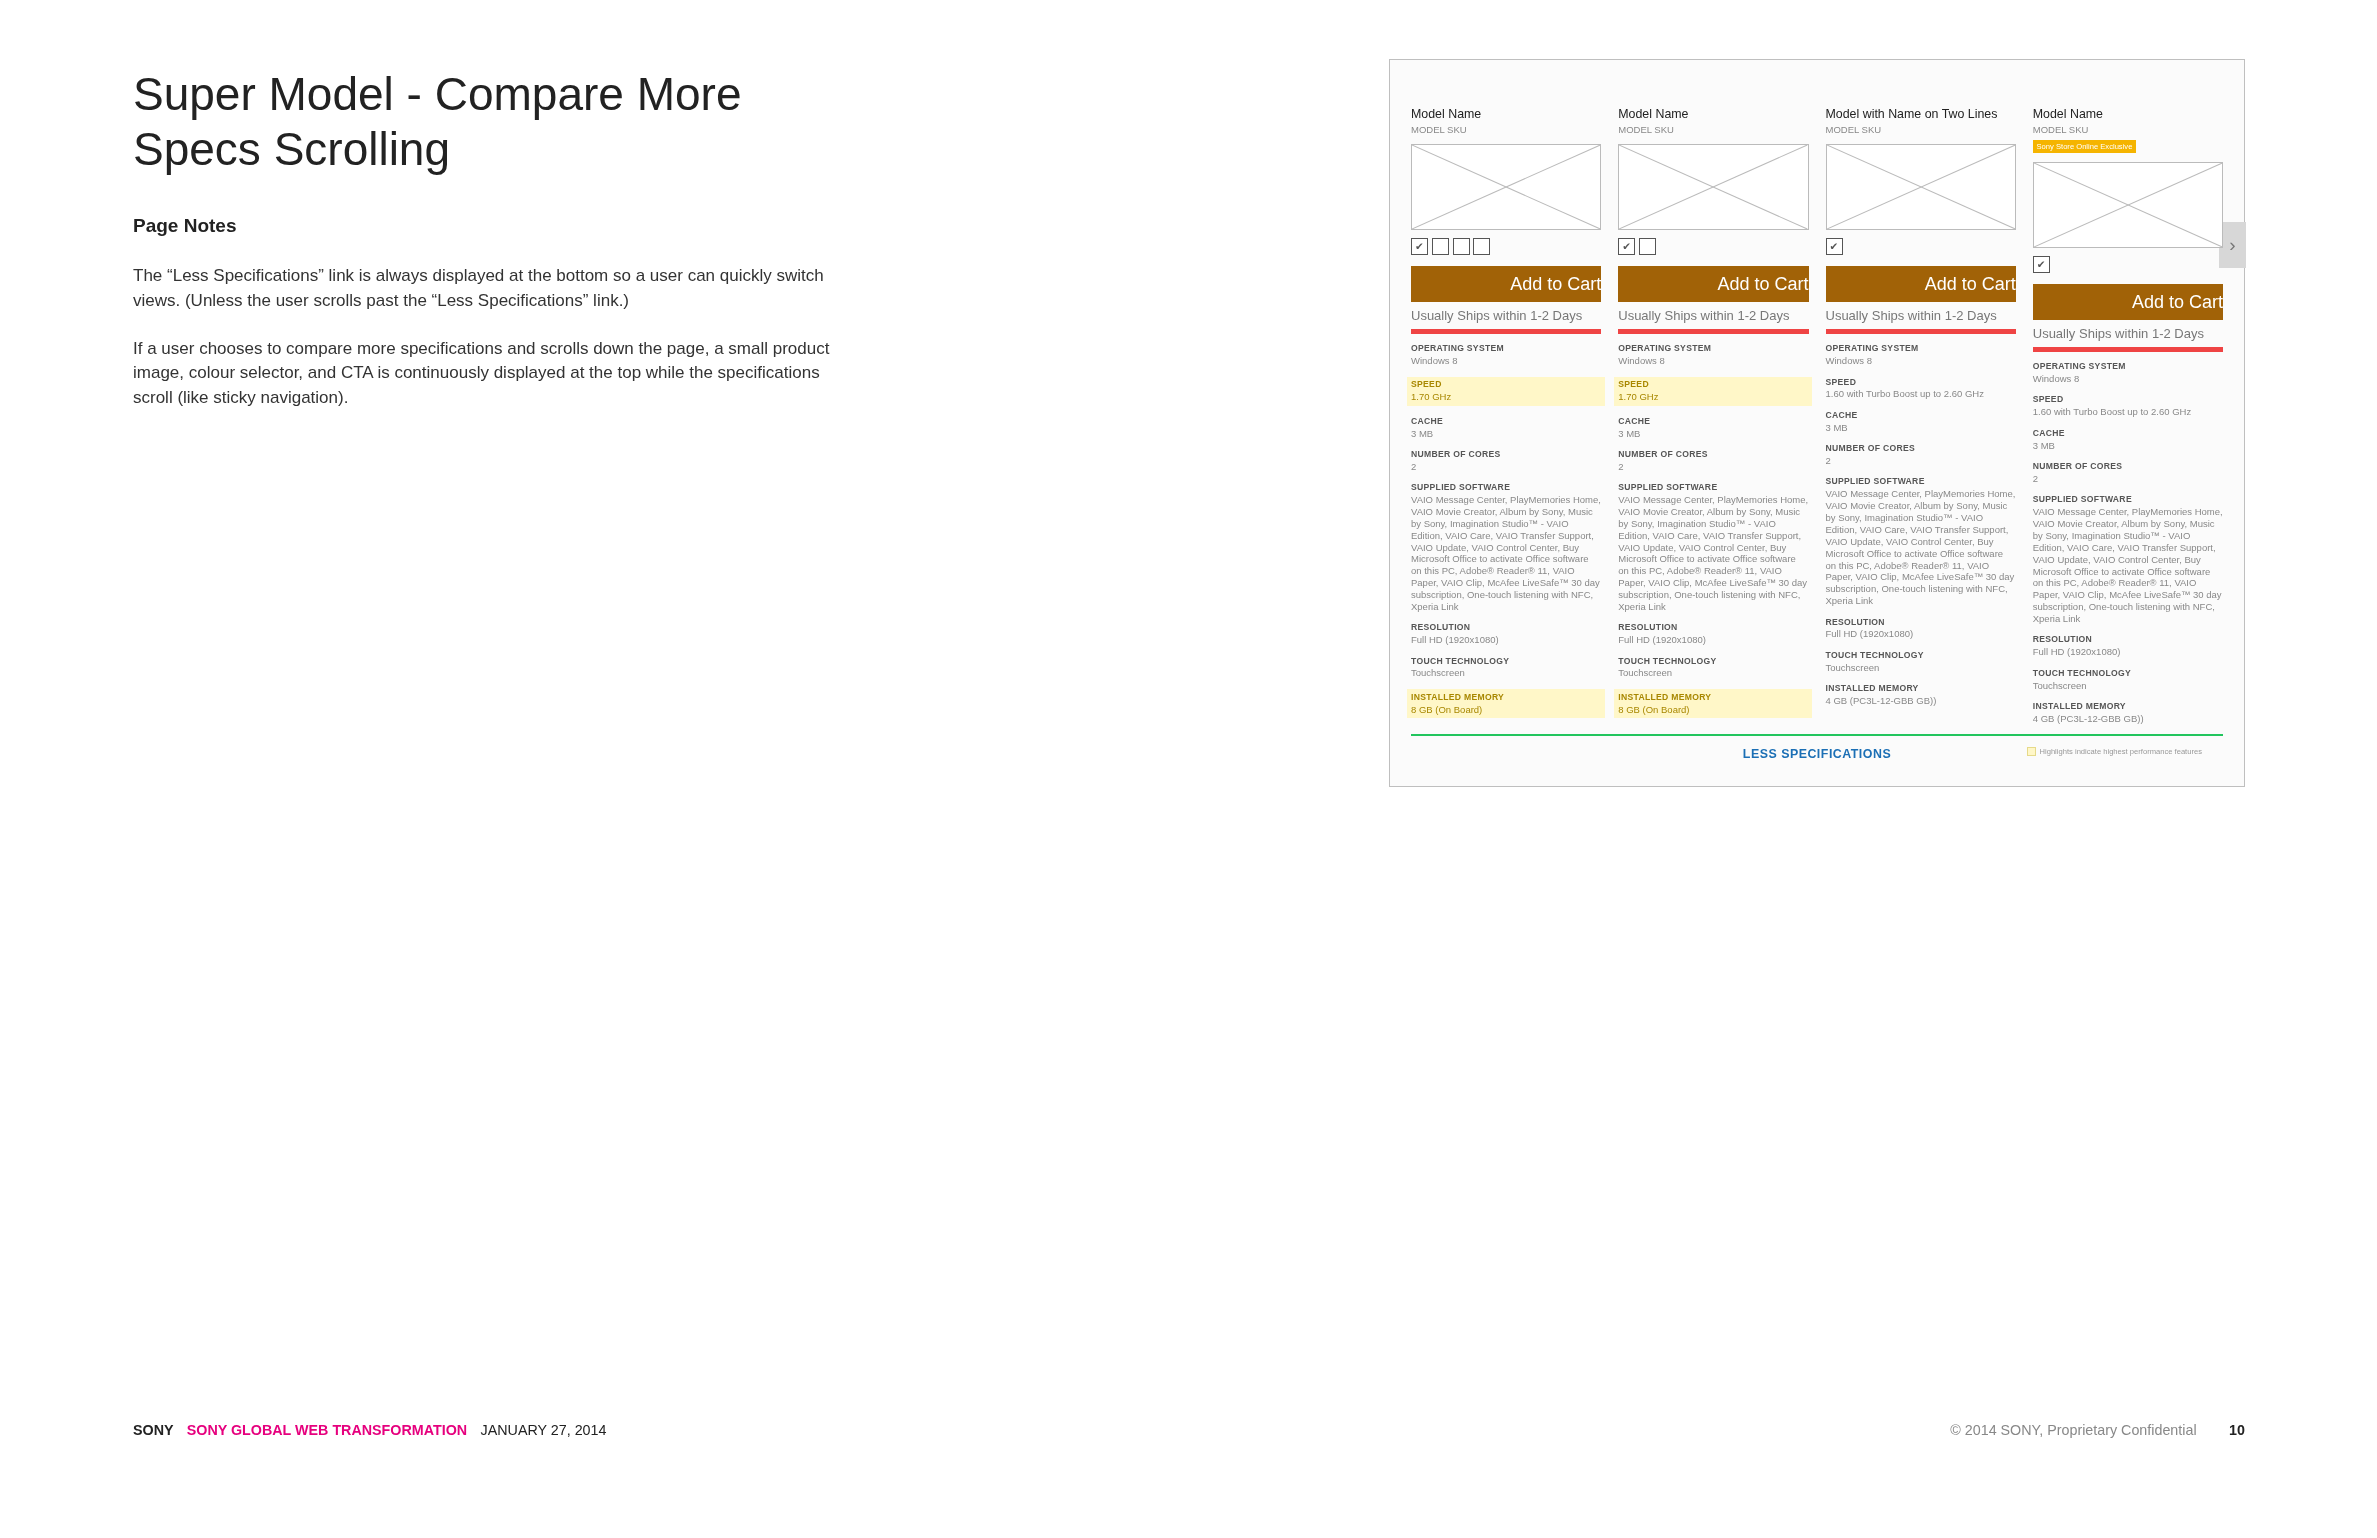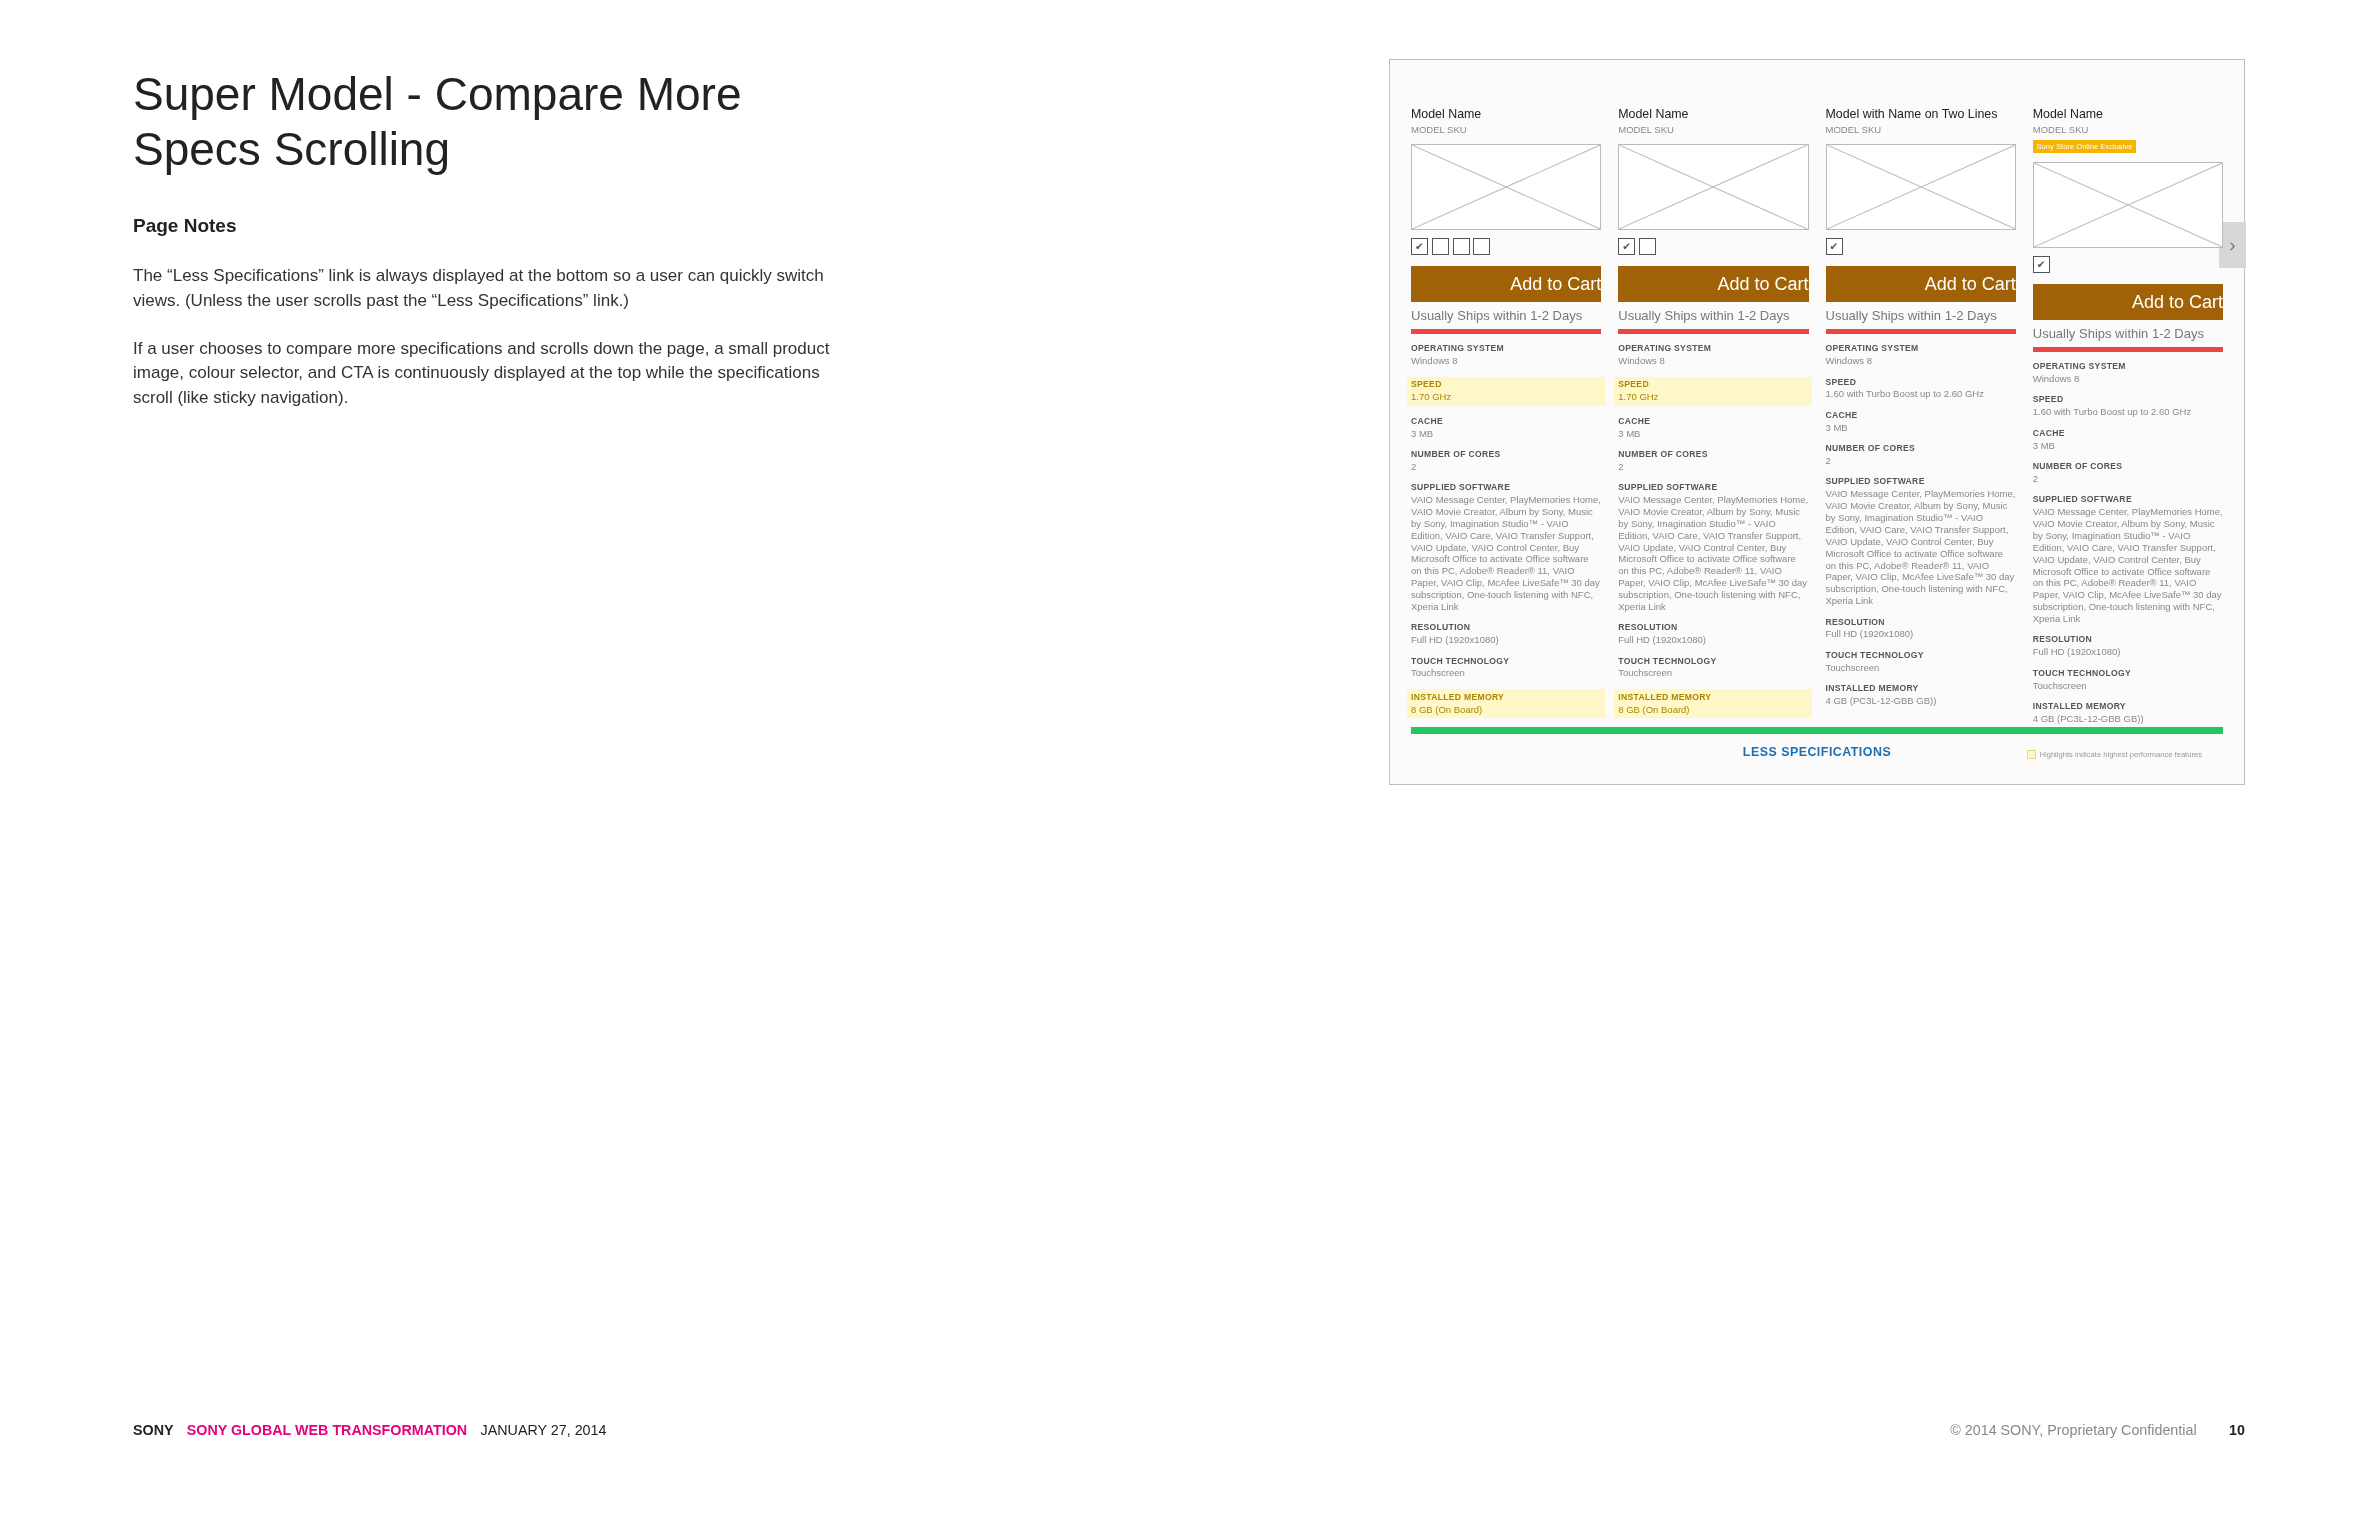--- a/index.html
+++ b/index.html
@@ -33,21 +33,21 @@
   .spec-group { margin-top: 9.5px; }
   .spec-label { font-size: 8.6px; font-weight: 700; text-transform: uppercase; color: #555; letter-spacing: 0.3px; }
   .spec-value { font-size: 9.5px; color: #888; margin-top: 1.9px; line-height: 1.25; }
   .spec-highlight { background: #fff7c8; }
   .spec-highlight .spec-label { color: #a88700; }
   .spec-highlight .spec-value { color: #a88700; }
   .spec-group.spec-highlight { padding: 2.9px 3.8px; margin-left: -3.8px; margin-right: -3.8px; }
 
   .scroll-arrow { position: absolute; right: -1.9px; top: 162px; width: 27px; height: 46px; background: #d7d7d7; display: flex; align-items: center; justify-content: center; color: #777; font-size: 19px; cursor: pointer; }
 
-  .mock-footer { display: flex; align-items: flex-end; justify-content: center; border-top: 7px solid #22c55e; position: relative; padding: 11.4px 0; margin-top: 2px; }
+  .mock-footer { display: flex; align-items: flex-start; justify-content: center; border-top: 2px solid #22c55e; position: relative; padding: 11.4px 0; margin-top: 9px; }
   .less-link { font-size: 12.4px; font-weight: 700; color: #1b6fb5; letter-spacing: 0.5px; cursor: pointer; }
   .legend { position: absolute; right: 21px; font-size: 7.6px; color: #999; display: flex; align-items: center; gap: 3.8px; }
   .legend-sq { width: 8.6px; height: 8.6px; background: #fff7c8; border: 1px solid #e6da8a; }
 
   .page-footer { position: absolute; bottom: 38px; left: 133px; right: 133px; display: flex; justify-content: space-between; align-items: flex-start; font-size: 14.3px; }
   .pf-left { font-weight: 700; color: #222; }
   .pf-left .brand { color: #222; }
   .pf-left .proj { color: #e6007e; font-weight: 700; margin-left: 9.5px; }
   .pf-left .date { color: #222; font-weight: 400; margin-left: 9.5px; }
   .pf-right { color: #888; font-weight: 400; }

